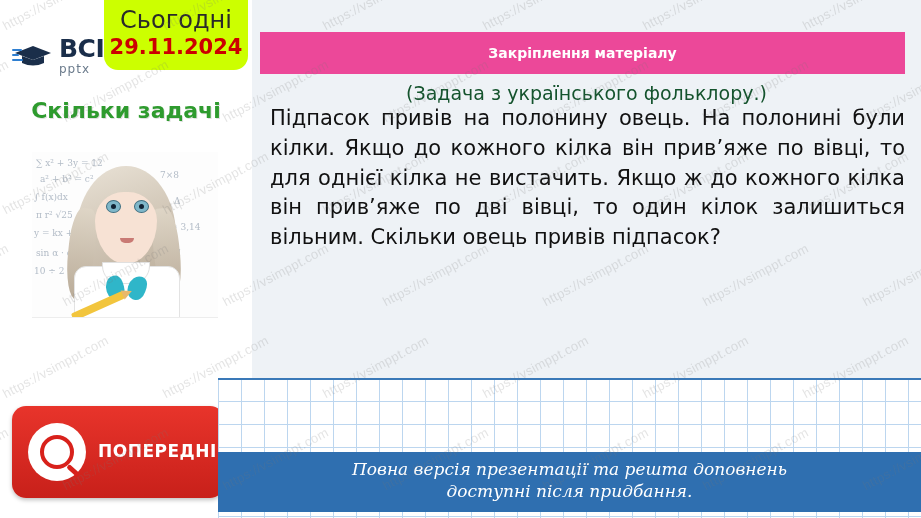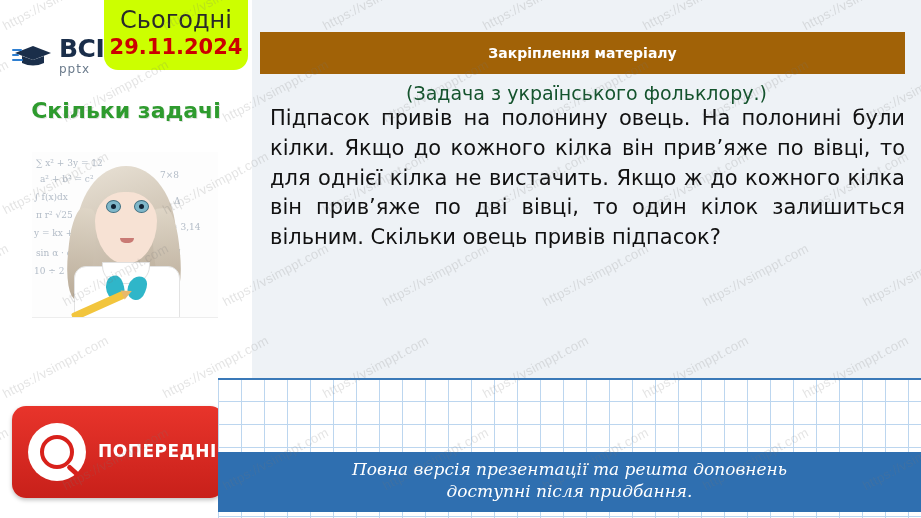--- a/index.html
+++ b/index.html
@@ -316,21 +316,21 @@
     left: 252px; top: 0;
     width: 669px;
     height: 518px;
     background: #eef2f6;
   }
   .topbar {
     position: absolute;
     left: 8px; top: 32px;
     width: 645px;
     height: 42px;
-    background: #a16207;
+    background: #ec4899;
     display: flex;
     align-items: center;
     justify-content: center;
   }
   .topbar-title {
     color: #ffffff;
     font-family: "DejaVu Sans", sans-serif;
     font-weight: bold;
     font-size: 14px;
   }

